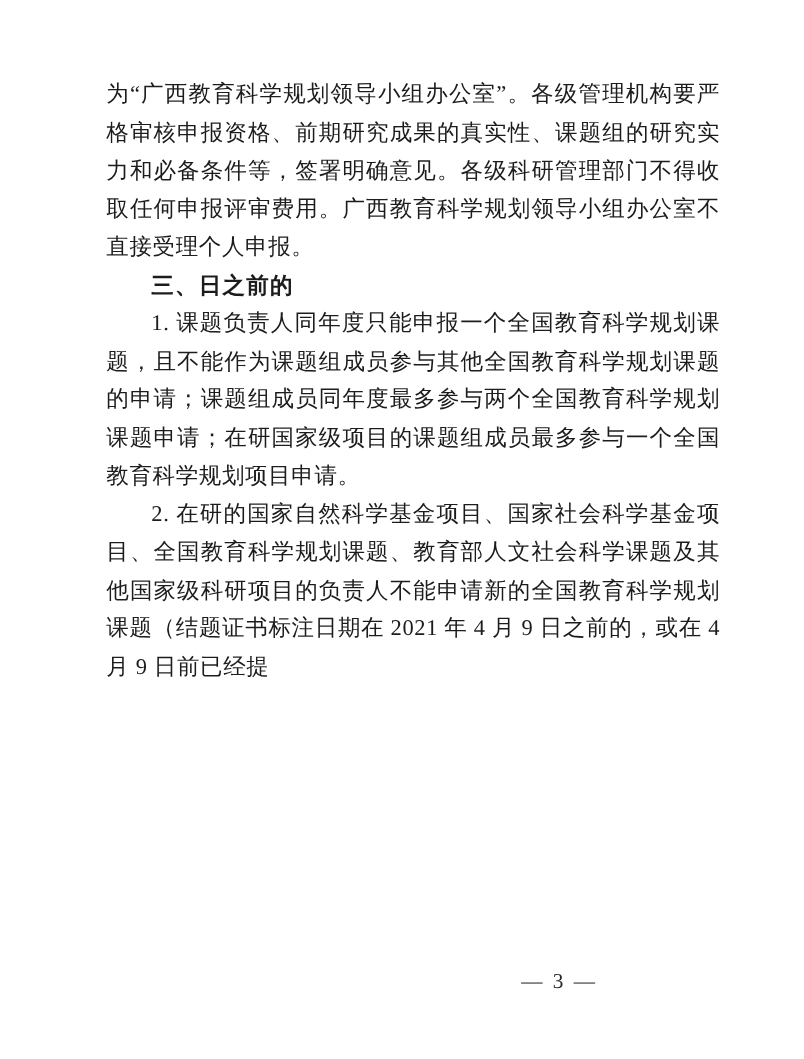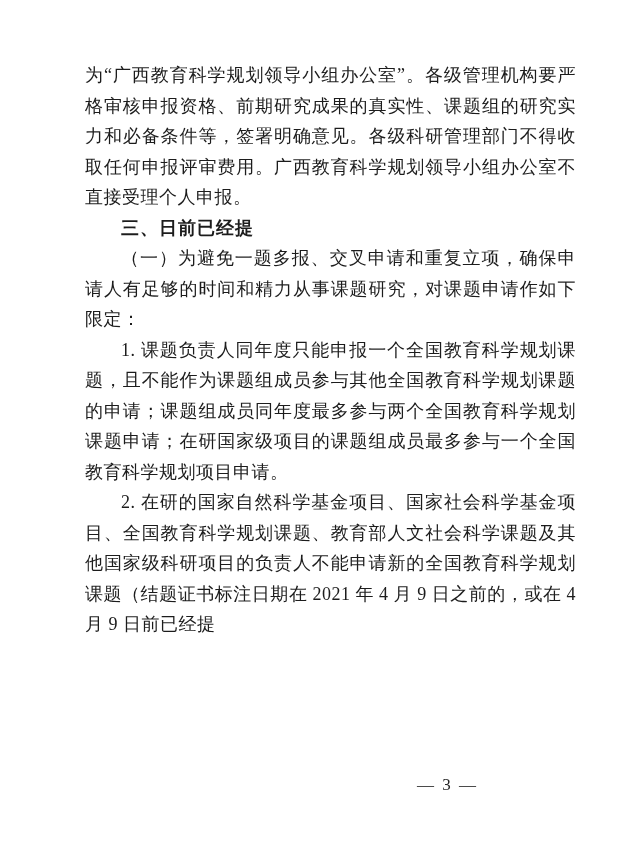--- a/index.html
+++ b/index.html
@@ -55,20 +55,19 @@
     color: #2a2a2a;
     font-family: "Liberation Serif", "DejaVu Serif", serif;
   }
 </style>
 </head>
 <body>
 
 <div class="page">
   <div class="text-block">
     <p class="para">为“广西教育科学规划领导小组办公室”。各级管理机构要严格审核申报资格、前期研究成果的真实性、课题组的研究实力和必备条件等，签署明确意见。各级科研管理部门不得收取任何申报评审费用。广西教育科学规划领导小组办公室不直接受理个人申报。</p>
-    <p class="para indent heading">三、日前已经提</p>
-    <p class="para indent">（一）为避免一题多报、交叉申请和重复立项，确保申请人有足够的时间和精力从事课题研究，对课题申请作如下限定：</p>
+    <p class="para indent heading">三、日之前的</p>
     <p class="para indent">1. 课题负责人同年度只能申报一个全国教育科学规划课题，且不能作为课题组成员参与其他全国教育科学规划课题的申请；课题组成员同年度最多参与两个全国教育科学规划课题申请；在研国家级项目的课题组成员最多参与一个全国教育科学规划项目申请。</p>
     <p class="para indent">2. 在研的国家自然科学基金项目、国家社会科学基金项目、全国教育科学规划课题、教育部人文社会科学课题及其他国家级科研项目的负责人不能申请新的全国教育科学规划课题（结题证书标注日期在 2021 年 4 月 9 日之前的，或在 4 月 9 日前已经提</p>
   </div>
 
   <div class="page-footer">— 3 —</div>
 </div>
 
 </body></html>

